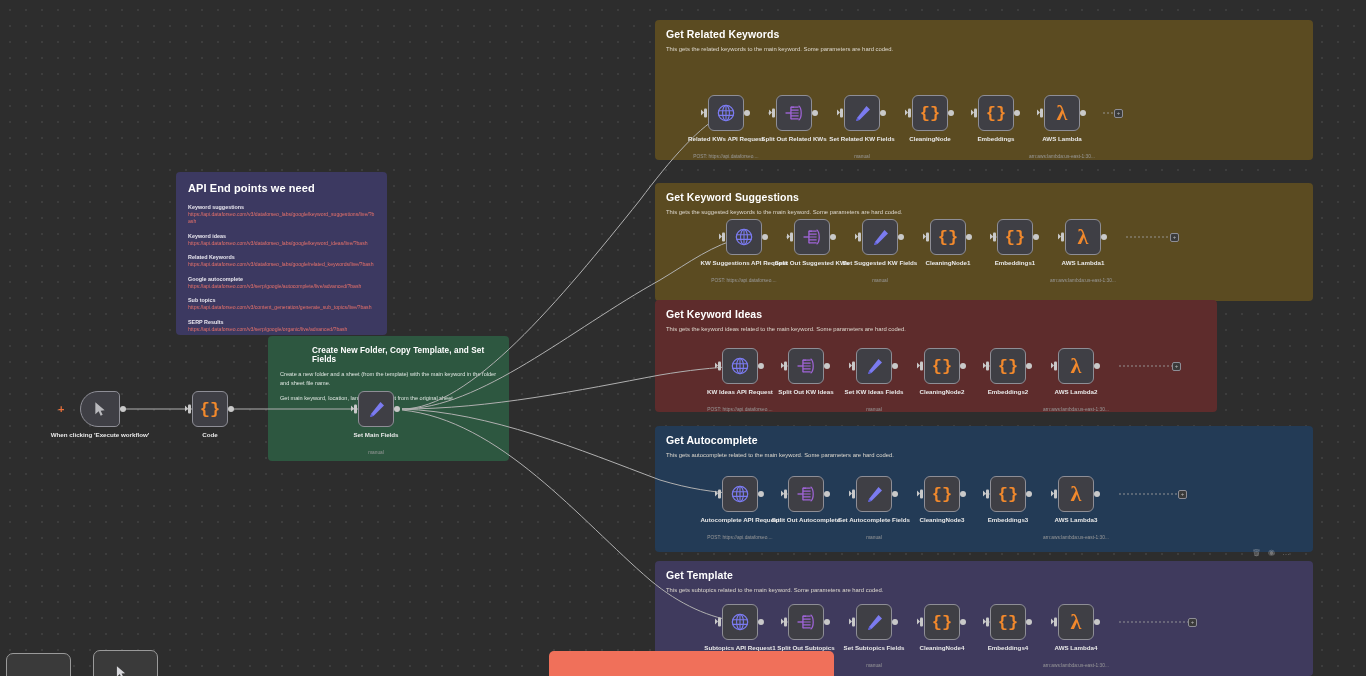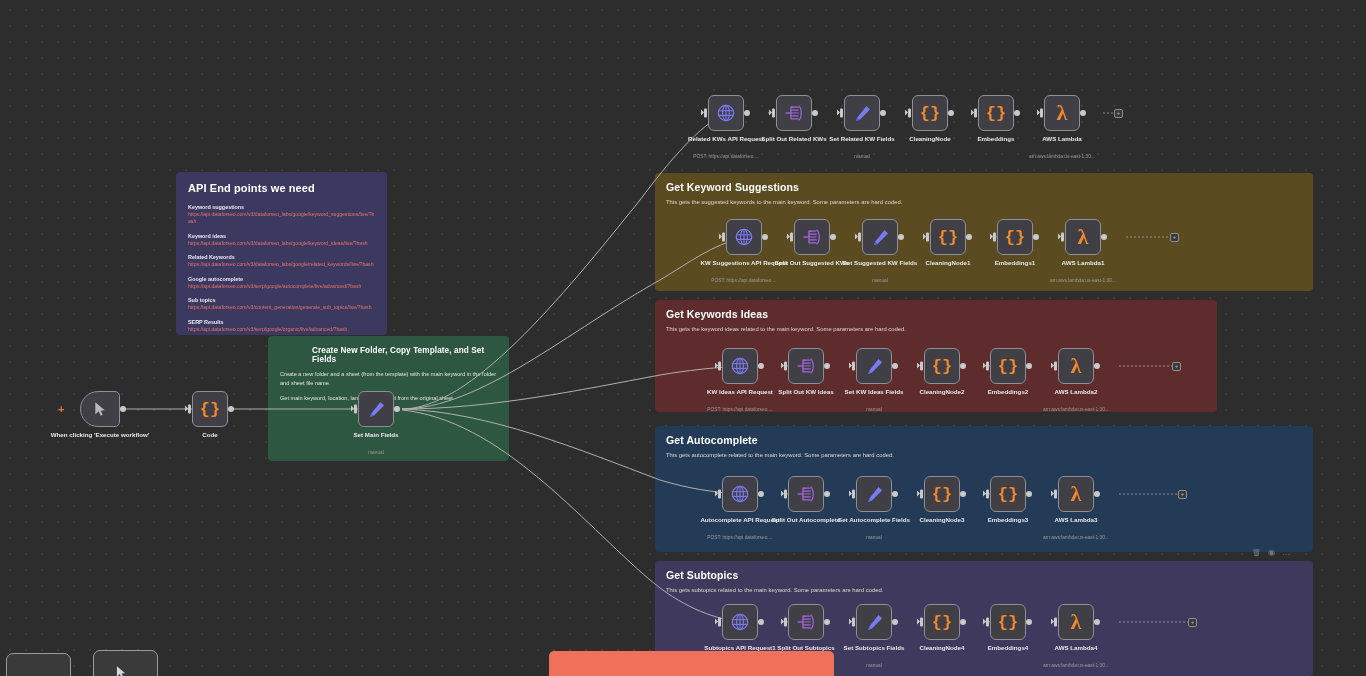--- a/index.html
+++ b/index.html
@@ -45,21 +45,21 @@
   #note-green .sticky-title { font-size: 8.2px; margin-bottom: 6px; margin-left: 32px; }
   #note-green .gl { font-size: 5.6px; color:#dfe7e1; line-height:1.55; }
   #note-green .gl2 { margin-top: 7px; }
 
   
   .section { position:absolute; border-radius:4px; overflow:hidden; }
   .sec-title { font-size:10.5px; font-weight:bold; color:#ffffff; padding:8px 0 0 11px; letter-spacing:.1px;}
   .sec-sub   { font-size:5.9px; color:#ded9cf; padding:6px 0 0 11px; }
 
   #sec-related  { left:655px; top:20px;  width:658px; height:140px; background:#5b4b21; }
-  #sec-sugg     { left:655px; top:173px; width:658px; height:118px; background:#5b4b21; }
+  #sec-sugg     { left:655px; top:183px; width:658px; height:118px; background:#5b4b21; }
   #sec-ideas    { left:655px; top:300px; width:562px; height:112px; background:#5e2c2c; }
   #sec-auto     { left:655px; top:426px; width:658px; height:126px; background:#233b56; }
   #sec-subtopics{ left:655px; top:561px; width:658px; height:115px; background:#3f3a5d; }
 
   
   #note-orange { left:549px; top:651px; width:285px; height:60px; background:#f0705a; border-radius:5px 5px 0 0;}
 
   
   .crop-card {
     position:absolute; border:1px solid #9a9a9a; border-radius:7px;
@@ -123,34 +123,38 @@
   .ic-cursor { width:16px; height:16px; }
   .ic-globe  { width:20px; height:20px; }
   .ic-split  { width:20px; height:18px; }
   .ic-pencil { width:19px; height:19px; }
 </style>
 </head>
 <body>
 
 <div id="canvas">
 
+  <div class="section" id="sec-related">
+    <div class="sec-title">Get Related Keywords</div>
+    <div class="sec-sub">This gets the related keywords to the main keyword. Some parameters are hard coded.</div>
+  </div>
   <div class="section" id="sec-sugg">
     <div class="sec-title">Get Keyword Suggestions</div>
     <div class="sec-sub">This gets the suggested keywords to the main keyword. Some parameters are hard coded.</div>
   </div>
   <div class="section" id="sec-ideas">
-    <div class="sec-title">Get Keywords Ideas</div>
+    <div class="sec-title">Get Keyword Ideas</div>
     <div class="sec-sub">This gets the keyword ideas related to the main keyword. Some parameters are hard coded.</div>
   </div>
   <div class="section" id="sec-auto">
     <div class="sec-title">Get Autocomplete</div>
     <div class="sec-sub">This gets autocomplete related to the main keyword. Some parameters are hard coded.</div>
   </div>
   <div class="section" id="sec-subtopics">
-    <div class="sec-title">Get Subtopics</div>
+    <div class="sec-title">Get Template</div>
     <div class="sec-sub">This gets subtopics related to the main keyword. Some parameters are hard coded.</div>
   </div>
 
   <div class="sticky" id="note-green">
     <div class="sticky-title">Create New Folder, Copy Template, and Set Fields</div>
     <div class="gl">Create a new folder and a sheet (from the template) with the main keyword in the folder and sheet file name.</div>
     <div class="gl gl2">Get main keyword, location, language and limit from the original sheet.</div>
   </div>
 
   <svg id="edges">

